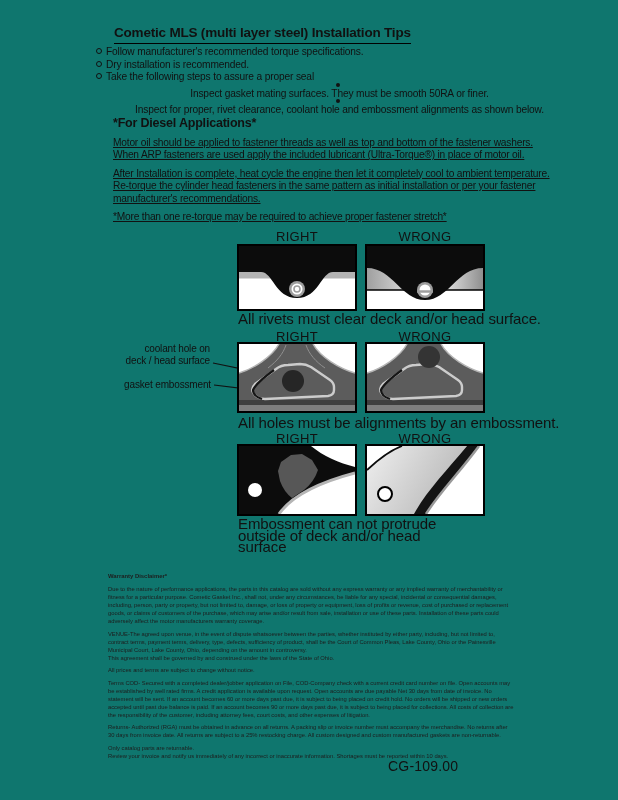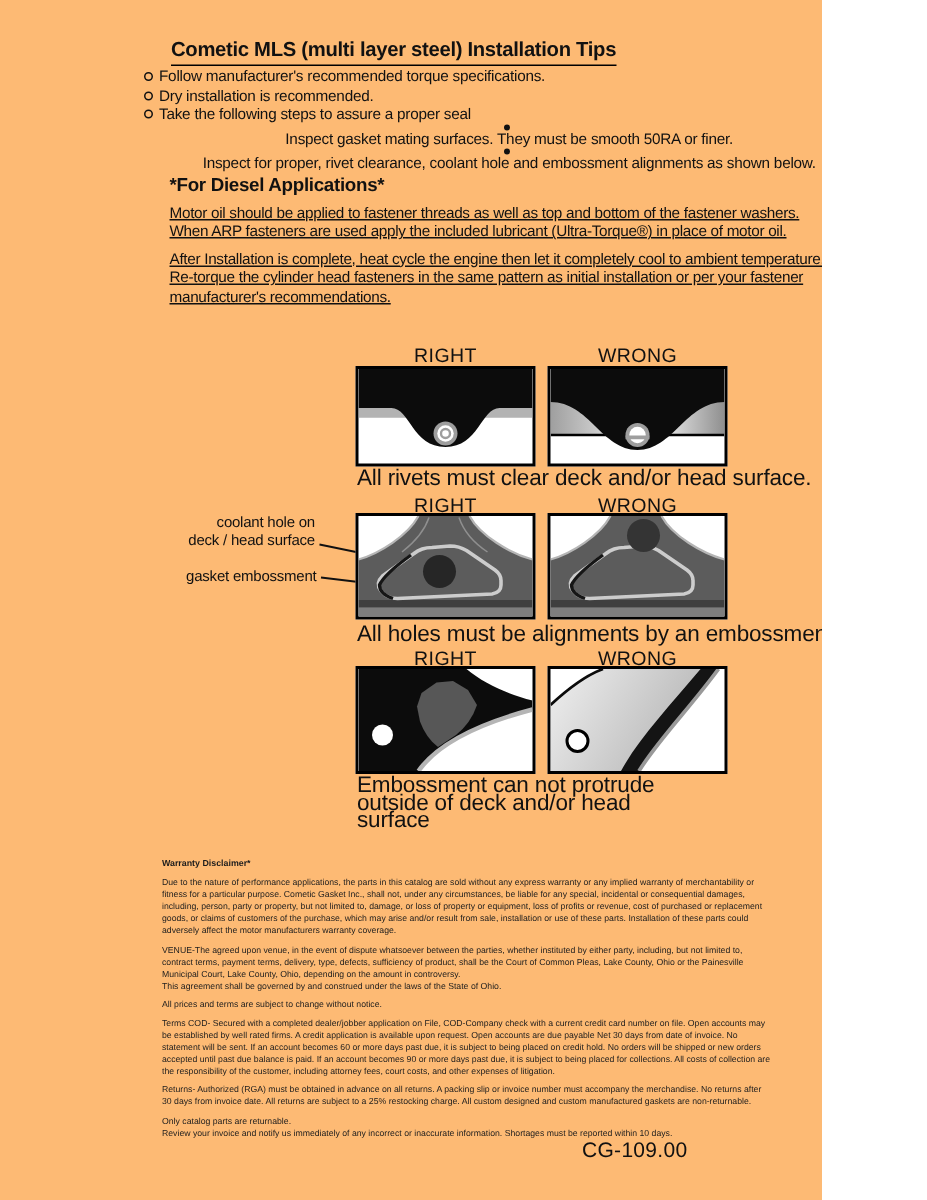--- a/index.html
+++ b/index.html
@@ -1,16 +1,16 @@
 <!DOCTYPE html>
 <html><head>
 <meta charset="utf-8">
 <style>
   html,body{margin:0;padding:0;background:#fff;}
-  .page{position:relative;width:548px;height:800px;background:#fdba74;
+  .page{position:relative;width:618px;height:800px;background:#0f766e;
         font-family:"Liberation Sans",sans-serif;color:#111;overflow:hidden;}
 
   .title{position:absolute;left:114px;top:25px;margin:0;font-size:13.5px;font-weight:bold;
          letter-spacing:-0.2px;border-bottom:1.6px solid #000;padding-bottom:3px;white-space:nowrap;}
 
   .bullets{position:absolute;left:96px;top:46px;font-size:10.2px;letter-spacing:-0.15px;line-height:12.5px;width:470px;}
   .b-row{display:flex;align-items:center;}
   .b-row.sub{padding-left:17px;flex-direction:column;}
   .bc{flex:none;width:4px;height:4px;border:1px solid #111;border-radius:50%;margin-right:4px;position:relative;top:-1px;}
   .bd{flex:none;width:4px;height:4px;background:#111;border-radius:50%;margin-right:4px;position:relative;top:-1px;}
@@ -60,20 +60,21 @@
     <div class="b-row sub">
       <span class="bd"></span>
       <span>Inspect for proper, rivet clearance, coolant hole and embossment alignments as shown below.</span>
     </div>
   </div>
 
   <div class="diesel">
     <h2>*For Diesel Applications*</h2>
     <p>Motor oil should be applied to fastener threads as well as top and bottom of the fastener washers. When ARP fasteners are used apply the included lubricant (Ultra-Torque®) in place of motor oil.</p>
     <p>After Installation is complete, heat cycle the engine then let it completely cool to ambient temperature. Re-torque the cylinder head fasteners in the same pattern as initial installation or per your fastener manufacturer's recommendations.</p>
+    <p>*More than one re-torque may be required to achieve proper fastener stretch*</p>
   </div>
 
   <div class="dg-row" style="top:230px;height:100px;">
     <div class="dg-label" style="left:237px;top:0;">RIGHT</div>
     <div class="dg-label" style="left:365px;top:0;">WRONG</div>
 
     <div class="panel" style="left:237px;top:14px;height:67px;">
       <svg width="116" height="63">
         <rect x="0" y="26" width="116" height="6.5" fill="#b3b3b3"></rect>
         <path d="M0,0 H116 V26 H94 C82,26 80,52 58,52 C36,52 34,26 22,26 H0 Z" fill="#0c0c0c"></path>

